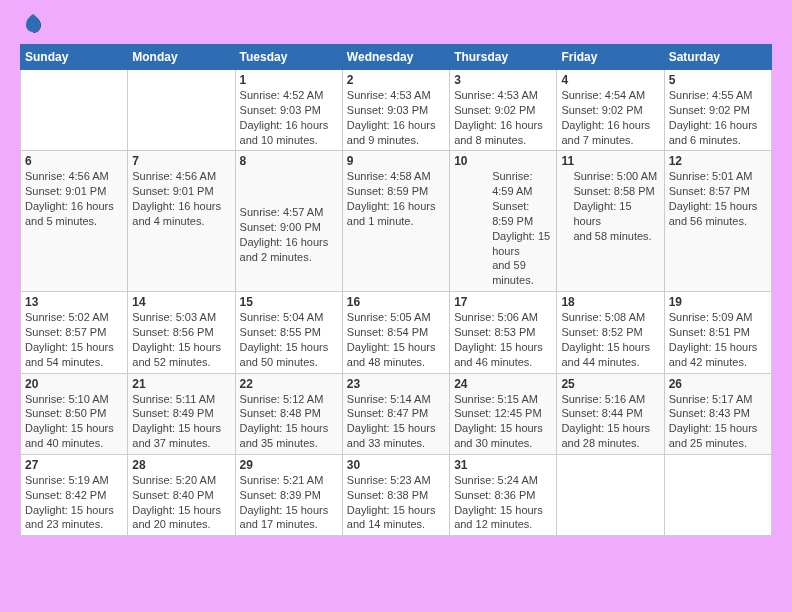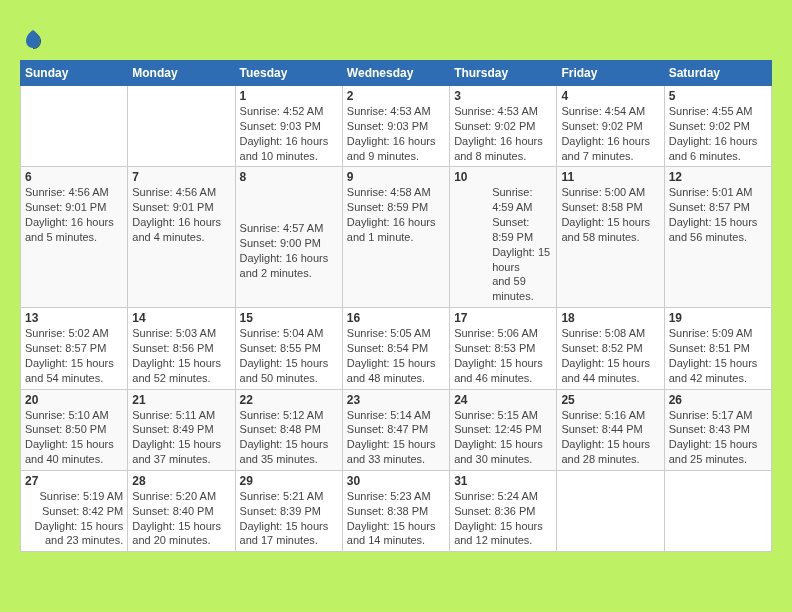--- a/index.html
+++ b/index.html
@@ -6,22 +6,22 @@
     body {
       font-family: Arial, sans-serif;
       background: #fff;
       width: 792px;
       height: 612px;
       overflow: hidden;
     }
     .page {
       width: 792px;
       height: 612px;
-      padding: 32px 20px 10px 20px;
-      background: #bef264;
+      padding: 16px 20px 10px 20px;
+      background: #f0abfc;
     }
     .header {
       display: flex;
       justify-content: space-between;
       align-items: flex-start;
       margin-bottom: 10px;
     }
     .logo {
       display: flex;
       align-items: center;
@@ -204,21 +204,21 @@
           </td>
           <td>
             <span class="day-number">10</span>
             <div class="day-info" style="white-space: pre-line; margin-left: 38px;">Sunrise: 4:59 AM
 Sunset: 8:59 PM
 Daylight: 15 hours
 and 59 minutes.</div>
           </td>
           <td>
             <span class="day-number">11</span>
-            <div class="day-info" style="white-space: pre-line;">Sunrise: 5:00 AM
+            <div class="day-info" style="white-space: pre-line; margin-left: 12px;">Sunrise: 5:00 AM
 Sunset: 8:58 PM
 Daylight: 15 hours
 and 58 minutes.</div>
           </td>
           <td>
             <span class="day-number">12</span>
             <div class="day-info" style="white-space: pre-line;">Sunrise: 5:01 AM
 Sunset: 8:57 PM
 Daylight: 15 hours
 and 56 minutes.</div>
@@ -322,21 +322,21 @@
             <span class="day-number">26</span>
             <div class="day-info" style="white-space: pre-line;">Sunrise: 5:17 AM
 Sunset: 8:43 PM
 Daylight: 15 hours
 and 25 minutes.</div>
           </td>
         </tr>
         <tr>
           <td>
             <span class="day-number">27</span>
-            <div class="day-info" style="white-space: pre-line; text-align: right;">Sunrise: 5:19 AM
+            <div class="day-info" style="white-space: pre-line;">Sunrise: 5:19 AM
 Sunset: 8:42 PM
 Daylight: 15 hours
 and 23 minutes.</div>
           </td>
           <td>
             <span class="day-number">28</span>
             <div class="day-info" style="white-space: pre-line;">Sunrise: 5:20 AM
 Sunset: 8:40 PM
 Daylight: 15 hours
 and 20 minutes.</div>

